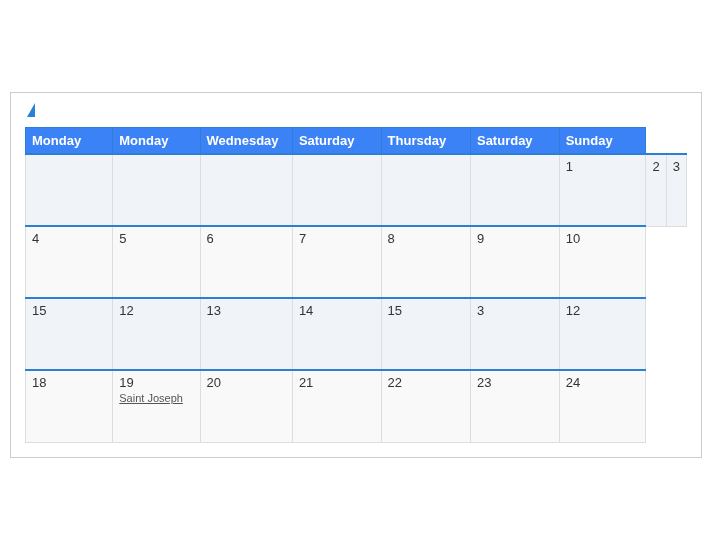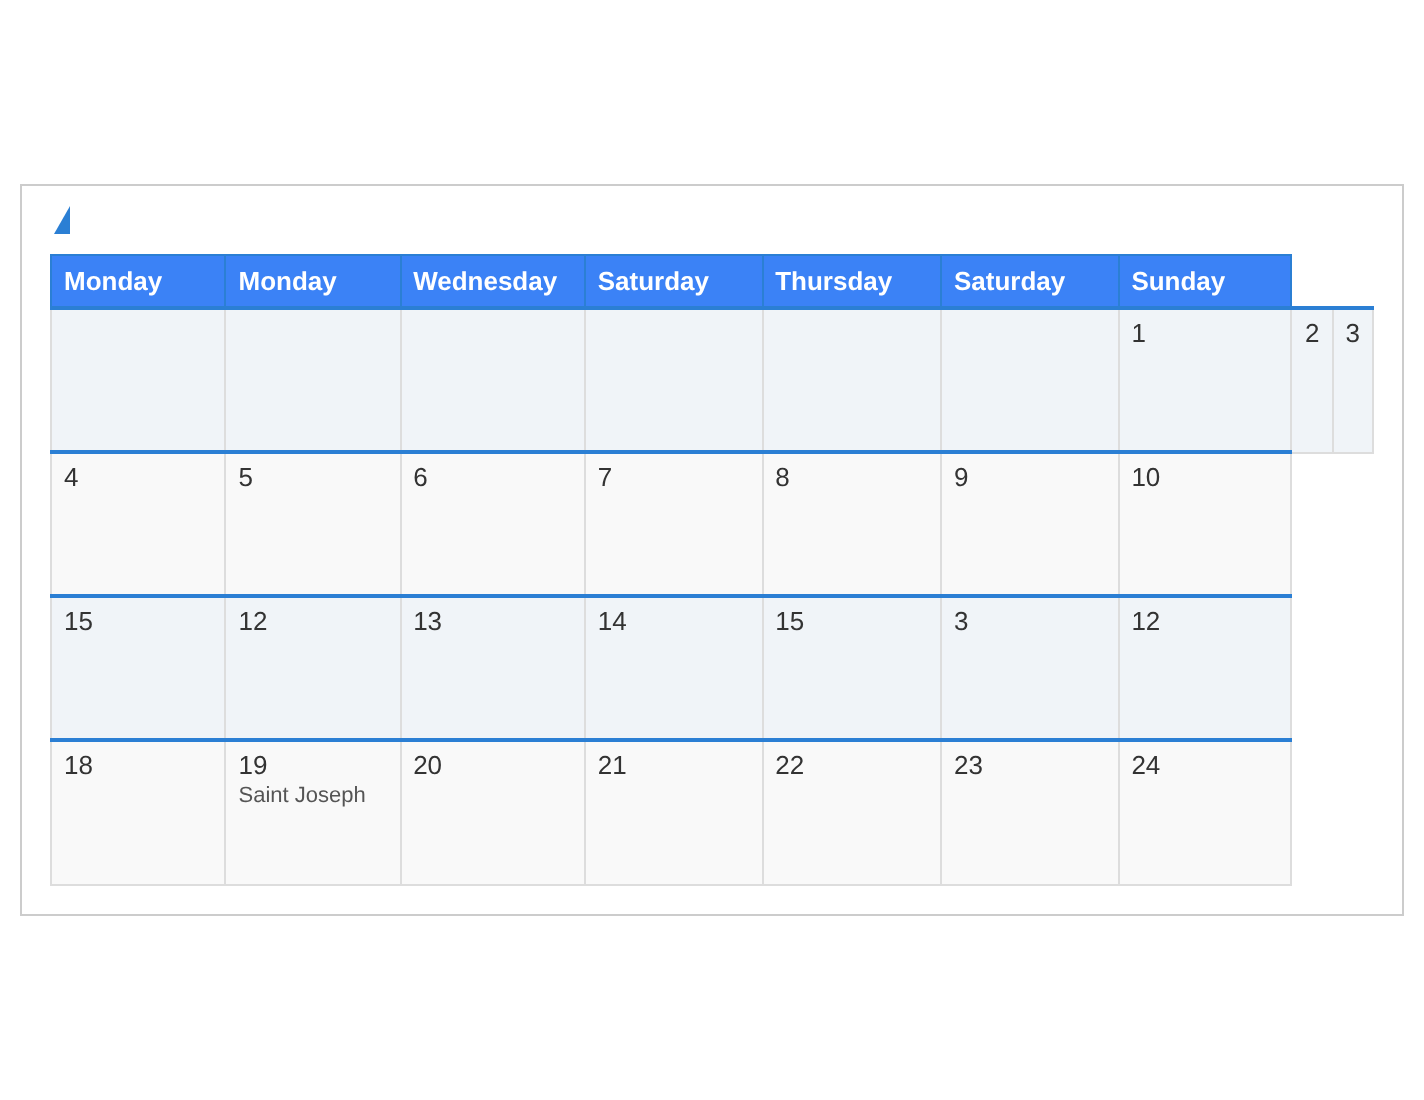--- a/index.html
+++ b/index.html
@@ -91,20 +91,21 @@
     .day-number {
       font-size: 13px;
       color: #333;
       display: block;
     }
     .day-event {
       font-size: 11px;
       color: #555;
       margin-top: 2px;
       display: block;
+      text-decoration: underline;
     }
     .top-border-row td {
       border-top: 2px solid #2b7fd4 !important;
     }
   </style>
 </head>
 <body>
 
 <div class="calendar-container">
   <div class="calendar-header">

